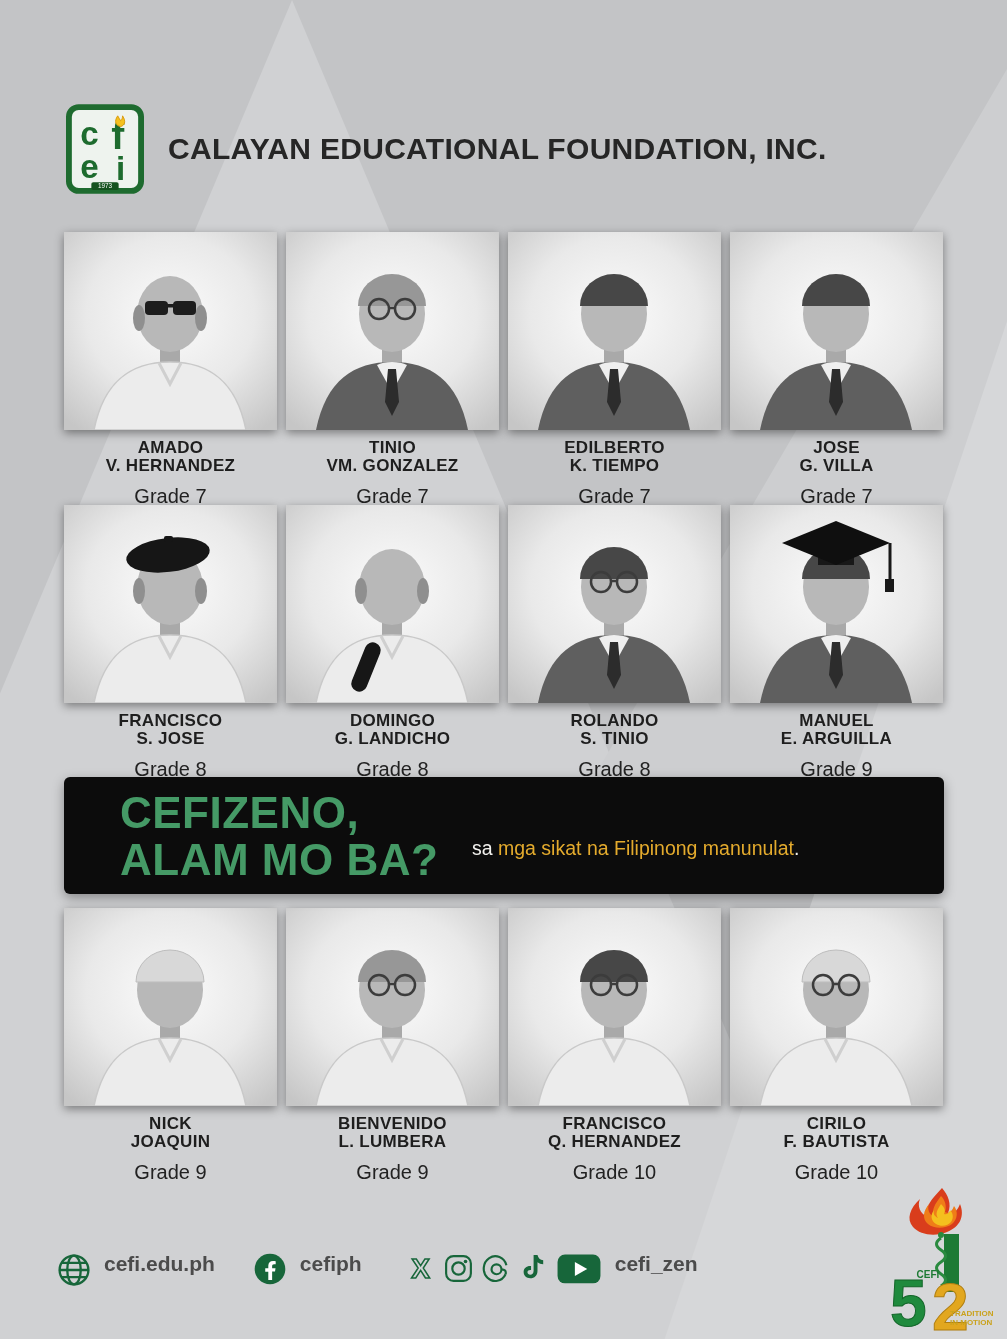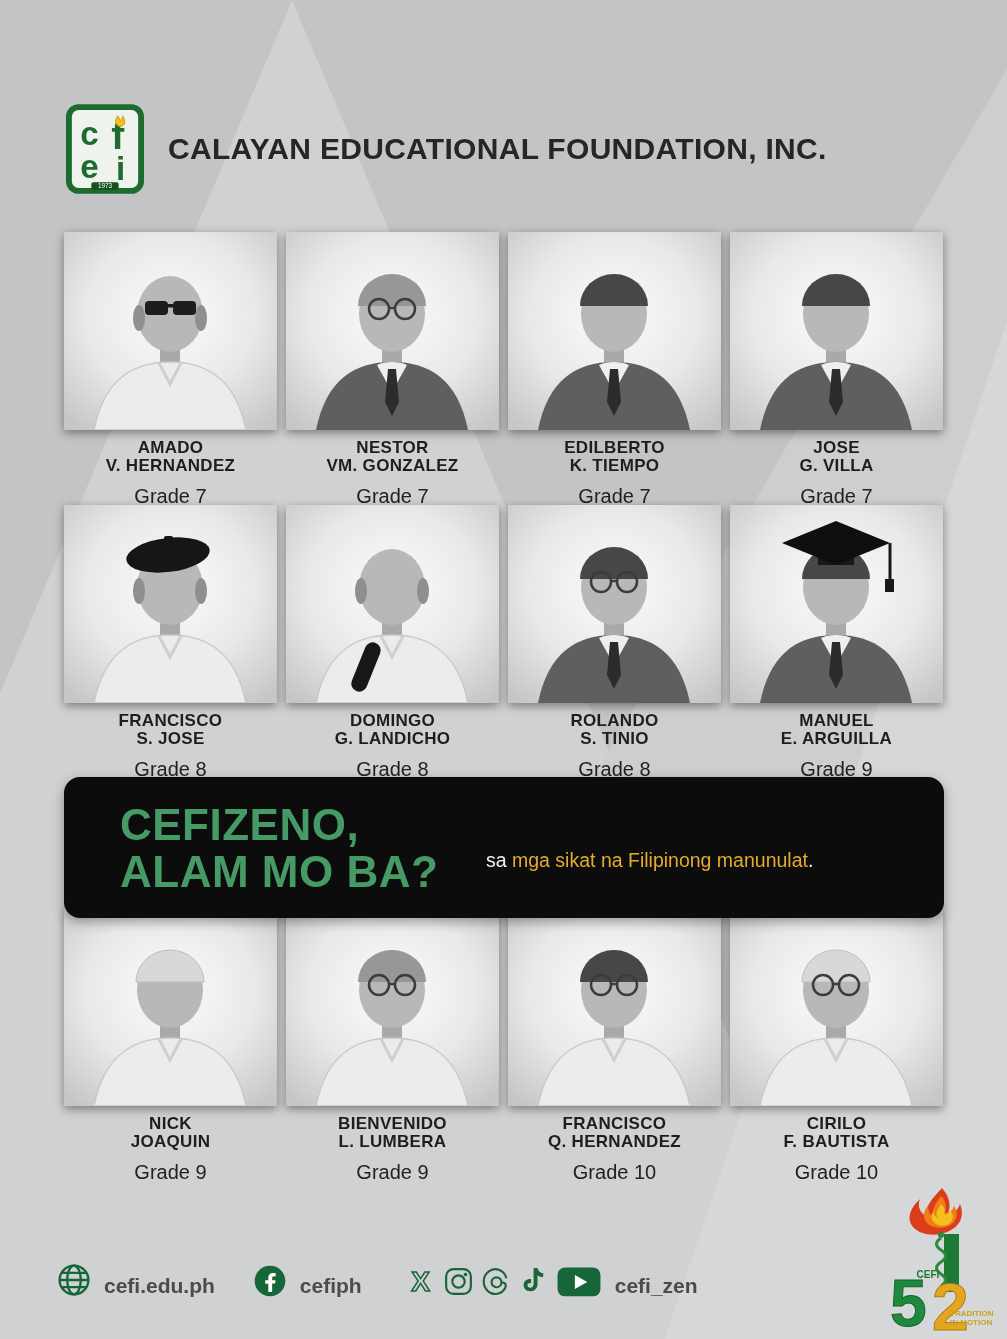--- a/index.html
+++ b/index.html
@@ -17,29 +17,29 @@
 
   .row{position:absolute;left:64px;width:989px;display:flex;gap:9px}
   #row-1{top:232px}#row-2{top:505px}#row-3{top:908px}
   .card{width:213px;margin:0}
   .tile{height:198px;background:#dcdcdc;box-shadow:0 3px 9px rgba(0,0,0,.42);overflow:hidden}
   svg.bust{display:block;width:100%;height:100%}
   .caption{margin-top:9px;text-align:center}
   .nm{font-size:17px;font-weight:bold;color:#1e1e1e;line-height:18px;letter-spacing:.3px}
   .grade{font-size:20px;color:#222;line-height:19px;margin-top:12px}
 
-  .banner{position:absolute;left:64px;top:777px;width:880px;height:141px;background:#0c0c0c;
-          border-radius:16px;display:flex;align-items:center;padding:0 28px 0 56px;
-          box-sizing:border-box;gap:26px;box-shadow:0 4px 12px rgba(0,0,0,.35)}
+  .banner{position:absolute;left:64px;top:777px;width:880px;height:117px;background:#0c0c0c;
+          border-radius:6px;display:flex;align-items:center;padding:0 28px 0 56px;
+          box-sizing:border-box;gap:12px;box-shadow:0 4px 12px rgba(0,0,0,.35)}
   .bh{width:340px;font-size:44px;font-weight:bold;color:#459a66;line-height:47px;
       letter-spacing:.5px;white-space:nowrap}
   .bb{flex:1;font-size:19.5px;line-height:24.5px;color:#f2f1ee}
   .gold{color:#e4ab2d;font-weight:normal}
 
-  .footer{position:absolute;left:56px;top:1252px;height:46px;display:flex;align-items:flex-end;
+  .footer{position:absolute;left:56px;top:1252px;height:46px;display:flex;align-items:flex-start;
           color:#4b4b4b;font-weight:bold;font-size:21px}
   .footer svg{display:block}
   .ml12{margin-left:12px}.ml13{margin-left:13px}.ml38{margin-left:38px}
   .ml42{margin-left:42px}.ml5{margin-left:5px}.ml8{margin-left:8px}
 
   .anniv{position:absolute;left:886px;top:1186px;width:112px;height:150px}
   .anniv svg{width:100%;height:100%;display:block}
 </style>
 </head>
 <body>
@@ -124,21 +124,21 @@
 
         <g fill="none" stroke="#3c3c3c" stroke-width="2.5">
           <circle cx="93" cy="77" r="10"></circle>
               <circle cx="119" cy="77" r="10"></circle>
               <path d="M103,76 h6"></path>
         </g>
 
       </svg>
     </div>
     <figcaption class="caption">
-      <div class="nm l1">NESTOR</div>
+      <div class="nm l1">TINIO</div>
       <div class="nm l2">VM. GONZALEZ</div>
       <div class="grade">Grade 7</div>
     </figcaption>
   </figure>
       <figure class="card">
     <div class="tile">
       <svg class="bust" viewBox="0 0 213 198">
         <rect width="213" height="198" fill="url(#pv)"></rect>
         <rect x="96" y="104" width="20" height="32" fill="#a9a9a9"></rect>
         <g>

